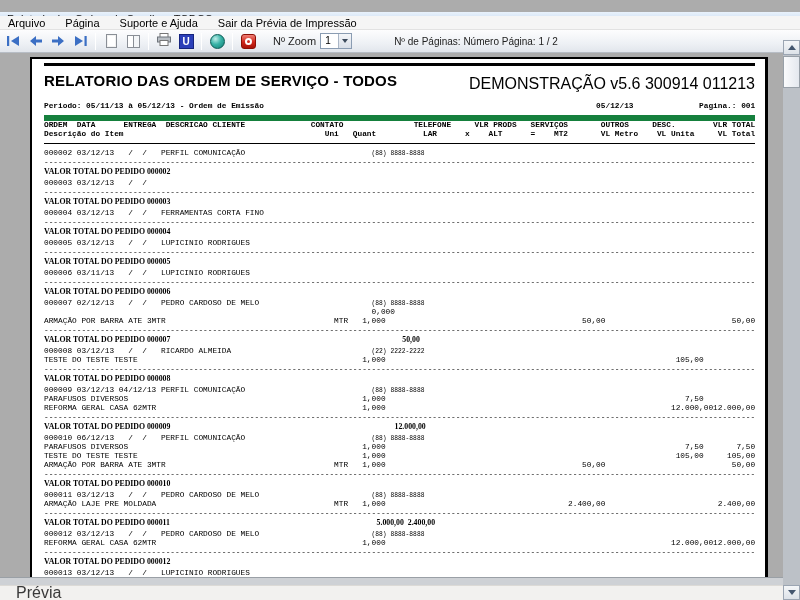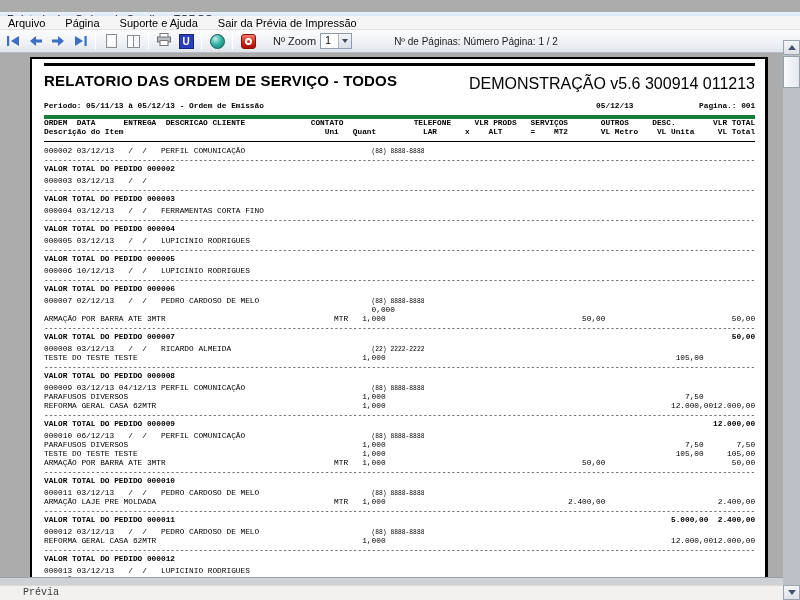--- a/index.html
+++ b/index.html
@@ -53,45 +53,45 @@
   #page { position:absolute; left:30px; top:4px; width:738px; height:528px; background:#fff;
     border:2px solid #000; border-right-width:3px; border-bottom-width:3px;
     padding:2px 10px 0 12px; overflow:hidden; }
   .page-rule { height:3px; background:#000; margin-top:2px; }
 
   .rpt-head { display:flex; justify-content:space-between; align-items:flex-start; margin-top:6px; height:24px; }
   .rpt-title { font-size:15px; font-weight:bold; color:#000; letter-spacing:0.2px; }
   .rpt-demo { font-size:16px; color:#000; margin-top:3px; }
 
   .mono, .rl { font-family:"Liberation Mono","DejaVu Sans Mono",monospace; font-size:7.8px; color:#000; }
-  #period-wrap { margin-top:6px; border-bottom:4px solid #15803d; padding-bottom:4px; }
+  #period-wrap { margin-top:6px; border-bottom:6px solid #15803d; padding-bottom:4px; }
   #period-line { font-weight:bold; white-space:pre; }
   #col-heads { border-bottom:1px solid #000; padding-bottom:4px; }
   #col-heads .rl { font-weight:bold; }
 
   #report-body { margin-top:5px; }
   .rl { white-space:pre; height:9px; line-height:9px; }
   .rl.order { margin-top:3px; }
-  .rl.total { font-weight:bold; }
+  .rl.total { font-weight:bold;font-family:Liberation Serif, serif; }
   .rl .phone { font-size:6.3px; }
 
   
   #vscroll { position:absolute; top:40px; right:0; width:17px; height:560px; background:#bcc1c7; }
   .sbtn { position:absolute; left:0; width:17px; height:15px; background:linear-gradient(180deg,#f4f6f8,#dde2e8);
     border:1px solid #9ba5b2; display:flex; align-items:center; justify-content:center; }
   #sb-up { top:0; }
   #sb-down { bottom:0; }
   .tri-up { width:0; height:0; border-left:4px solid transparent; border-right:4px solid transparent; border-bottom:5px solid #44566e; }
   .tri-down { width:0; height:0; border-left:4px solid transparent; border-right:4px solid transparent; border-top:5px solid #44566e; }
   #sb-thumb { position:absolute; top:16px; left:0; width:17px; height:32px;
     background:linear-gradient(90deg,#fafbfc,#e4e8ee); border:1px solid #98a0a8; }
 
   
   #statusbar { position:absolute; left:0; bottom:0; width:783px; height:15px; background:#f2f1ef;
-    border-top:1px solid #dcdad6; font-size:10px; color:#3a3a3a; line-height:14px; padding-left:23px;font-family:Liberation Mono, monospace; }
+    border-top:1px solid #dcdad6; font-size:16px; color:#3a3a3a; line-height:14px; padding-left:16px; }
 
   
   .navsvg { display:block; }
 </style>
 </head>
 <body>
 
 <div id="app">
 
   <div id="titlebar">
@@ -207,21 +207,21 @@
           <div class="rl total"><span>VALOR TOTAL DO PEDIDO 000002                                                                                                                            </span></div>
           <div class="rl order"><span>000003 03/12/13   /  /</span></div>
           <div class="rl sep"><span>--------------------------------------------------------------------------------------------------------------------------------------------------------</span></div>
           <div class="rl total"><span>VALOR TOTAL DO PEDIDO 000003                                                                                                                            </span></div>
           <div class="rl order"><span>000004 03/12/13   /  /   FERRAMENTAS CORTA FINO</span></div>
           <div class="rl sep"><span>--------------------------------------------------------------------------------------------------------------------------------------------------------</span></div>
           <div class="rl total"><span>VALOR TOTAL DO PEDIDO 000004                                                                                                                            </span></div>
           <div class="rl order"><span>000005 03/12/13   /  /   LUPICINIO RODRIGUES</span></div>
           <div class="rl sep"><span>--------------------------------------------------------------------------------------------------------------------------------------------------------</span></div>
           <div class="rl total"><span>VALOR TOTAL DO PEDIDO 000005                                                                                                                            </span></div>
-          <div class="rl order"><span>000006 10/12/13   /  /   LUPICINIO RODRIGUES</span></div>
+          <div class="rl order"><span>000006 03/11/13   /  /   LUPICINIO RODRIGUES</span></div>
           <div class="rl sep"><span>--------------------------------------------------------------------------------------------------------------------------------------------------------</span></div>
           <div class="rl total"><span>VALOR TOTAL DO PEDIDO 000006                                                                                                                            </span></div>
           <div class="rl order"><span>000007 02/12/13   /  /   PEDRO CARDOSO DE MELO                        </span><span class="phone">(88) 8888-8888</span></div>
           <div class="rl qty0"><span>                                                                      0,000                                                                             </span></div>
           <div class="rl item"><span>ARMAÇÃO POR BARRA ATE 3MTR                                    MTR   1,000                                          50,00                           50,00</span></div>
           <div class="rl sep"><span>--------------------------------------------------------------------------------------------------------------------------------------------------------</span></div>
           <div class="rl total"><span>VALOR TOTAL DO PEDIDO 000007                                                                                                                       50,00</span></div>
           <div class="rl order"><span>000008 03/12/13   /  /   RICARDO ALMEIDA                              </span><span class="phone">(22) 2222-2222</span></div>
           <div class="rl item"><span>TESTE DO TESTE TESTE                                                1,000                                                              105,00           </span></div>
           <div class="rl sep"><span>--------------------------------------------------------------------------------------------------------------------------------------------------------</span></div>

